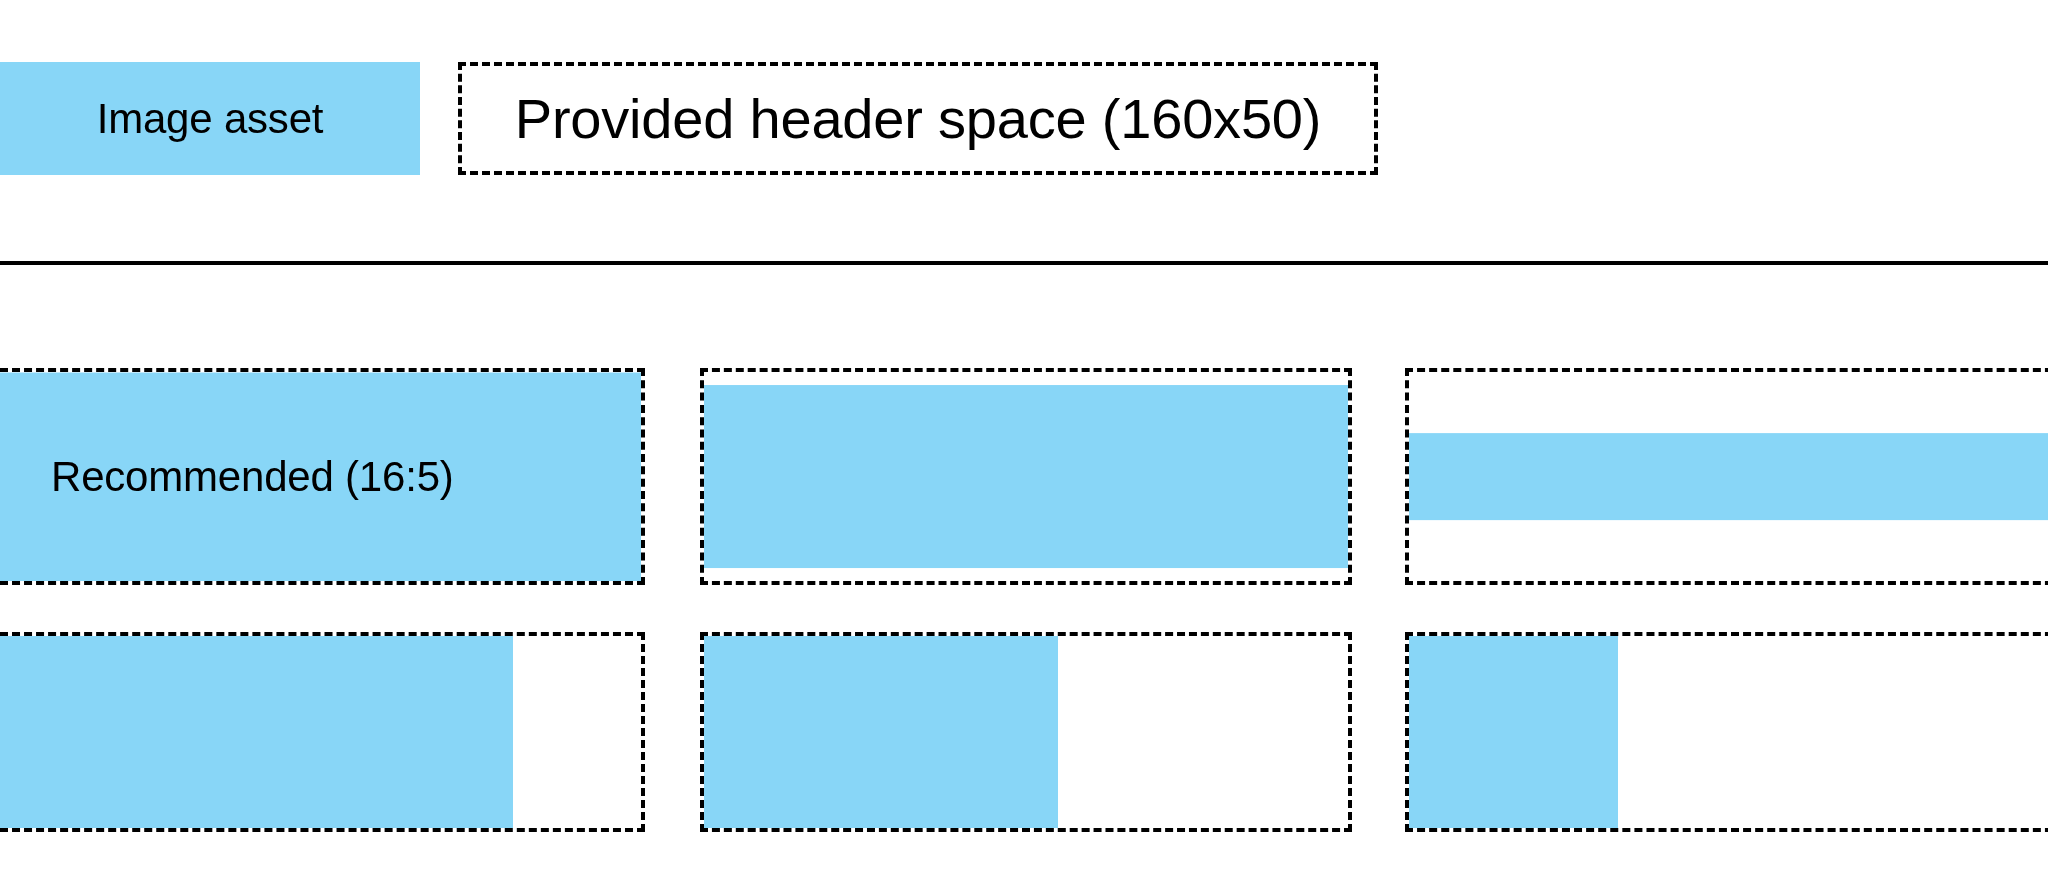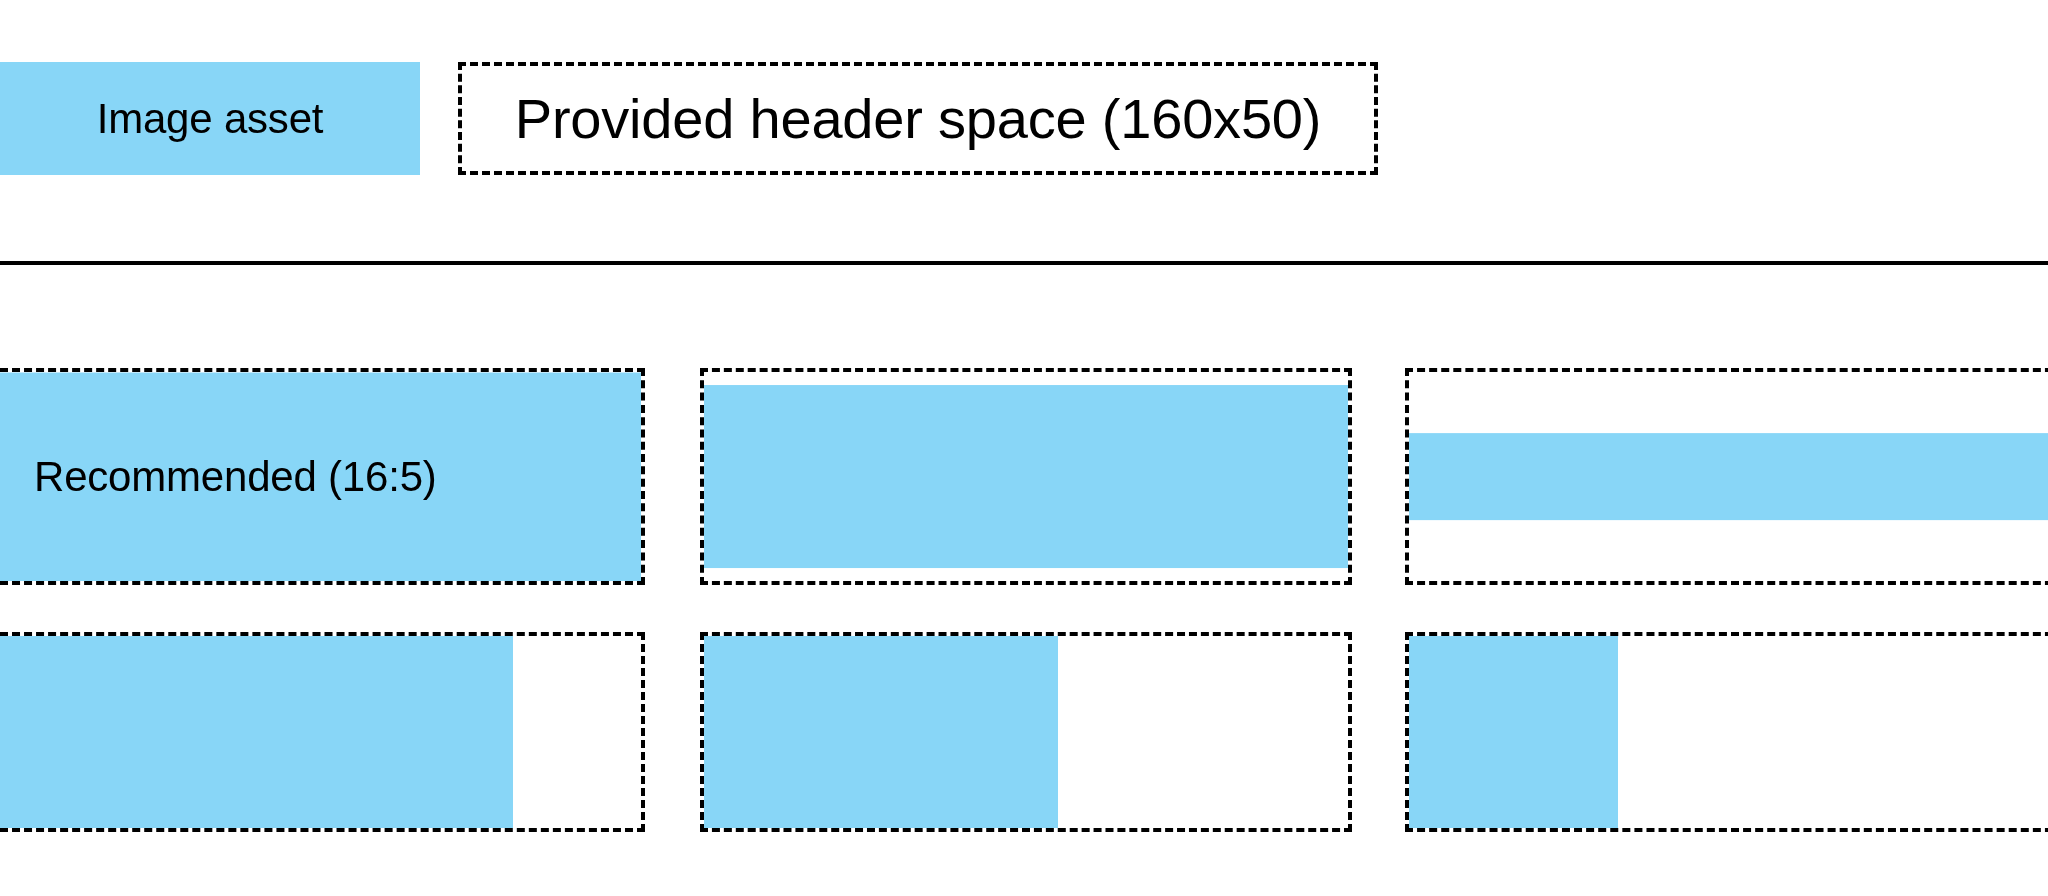--- a/index.html
+++ b/index.html
@@ -121,21 +121,21 @@
 
   .cell-caption {
     position: absolute;
     left: 0;
     top: 0;
     width: 100%;
     height: 100%;
     display: flex;
     align-items: center;
     justify-content: flex-start;
-    padding-left: 34px;
+    padding-left: 51px;
     box-sizing: border-box;
     font-size: 42px;
     font-weight: 400;
     letter-spacing: -0.2px;
     line-height: 1;
     color: #000000;
     white-space: nowrap;
     pointer-events: none;
   }
 </style>

